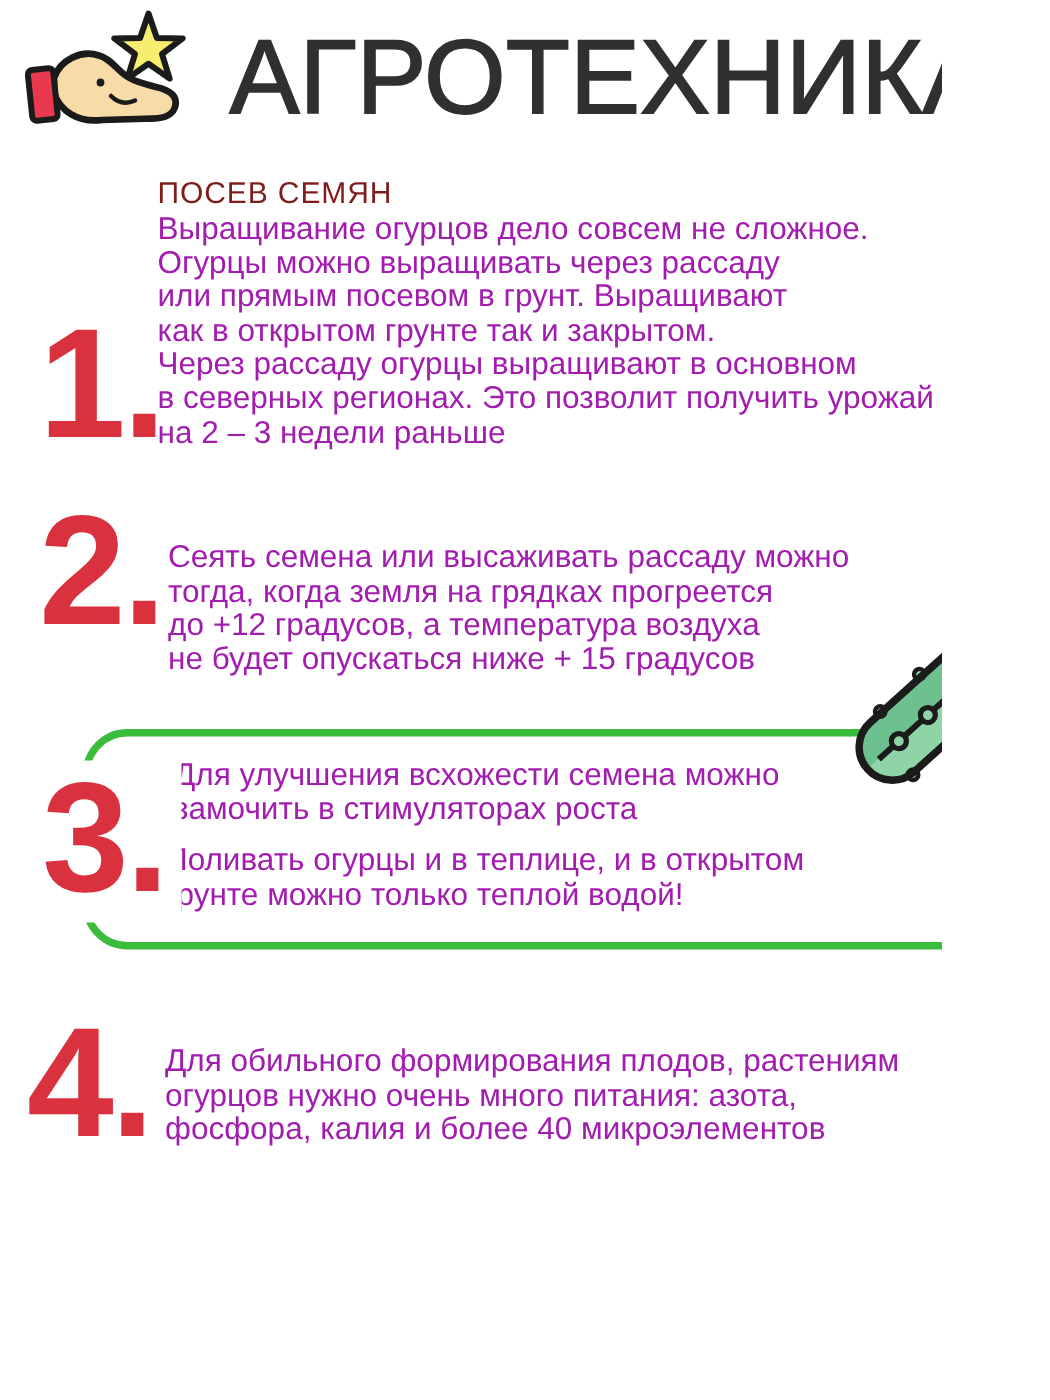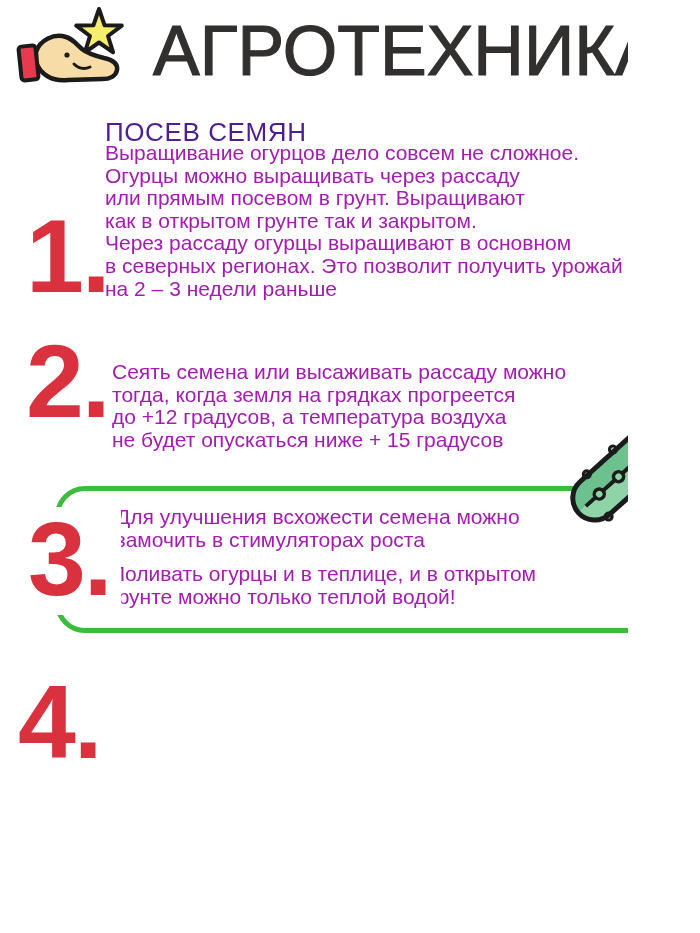--- a/index.html
+++ b/index.html
@@ -13,22 +13,22 @@
   }
   .num{
     position:absolute;font-size:104px;font-weight:700;line-height:1;
     color:#d9323e;letter-spacing:-2px;white-space:pre;
   }
   .num1{left:26px;top:204px;}
   .num2{left:26px;top:329px;}
   .num3{left:18px;top:507px;background:#ffffff;padding:0 10px 4px 10px;z-index:3;}
   .num4{left:18px;top:670px;}
   .heading{
-    position:absolute;font-size:26px;line-height:1.1;letter-spacing:0.6px;
-    color:#4c1d95;white-space:pre;
+    position:absolute;font-size:20px;line-height:1.1;letter-spacing:0.6px;
+    color:#7f1d1d;white-space:pre;
   }
   .h1{left:105px;top:118px;}
   .hrec{left:115px;top:452px;}
   .h4{left:110px;top:670px;}
   .body-text{
     position:absolute;font-size:21px;line-height:22.6px;color:#a21caf;white-space:pre;
   }
   .b1{left:105px;top:142px;}
   .b2{left:112px;top:341px;margin-top:20px;}
   .b3a{left:116px;top:506px;z-index:2;}
@@ -97,14 +97,17 @@
 
   <div class="green-box"></div>
 
   <div class="num num3">3.</div>
   <div class="body-text b3a">Для улучшения всхожести семена можно
 замочить в стимуляторах роста</div>
   <div class="body-text b3b">Поливать огурцы и в теплице, и в открытом
 грунте можно только теплой водой!</div>
 
   <div class="num num4">4.</div>
+  <div class="body-text b4">Для обильного формирования плодов, растениям
+огурцов нужно очень много питания: азота,
+фосфора, калия и более 40 микроэлементов</div>
 
 </div>
 
 </body></html>

